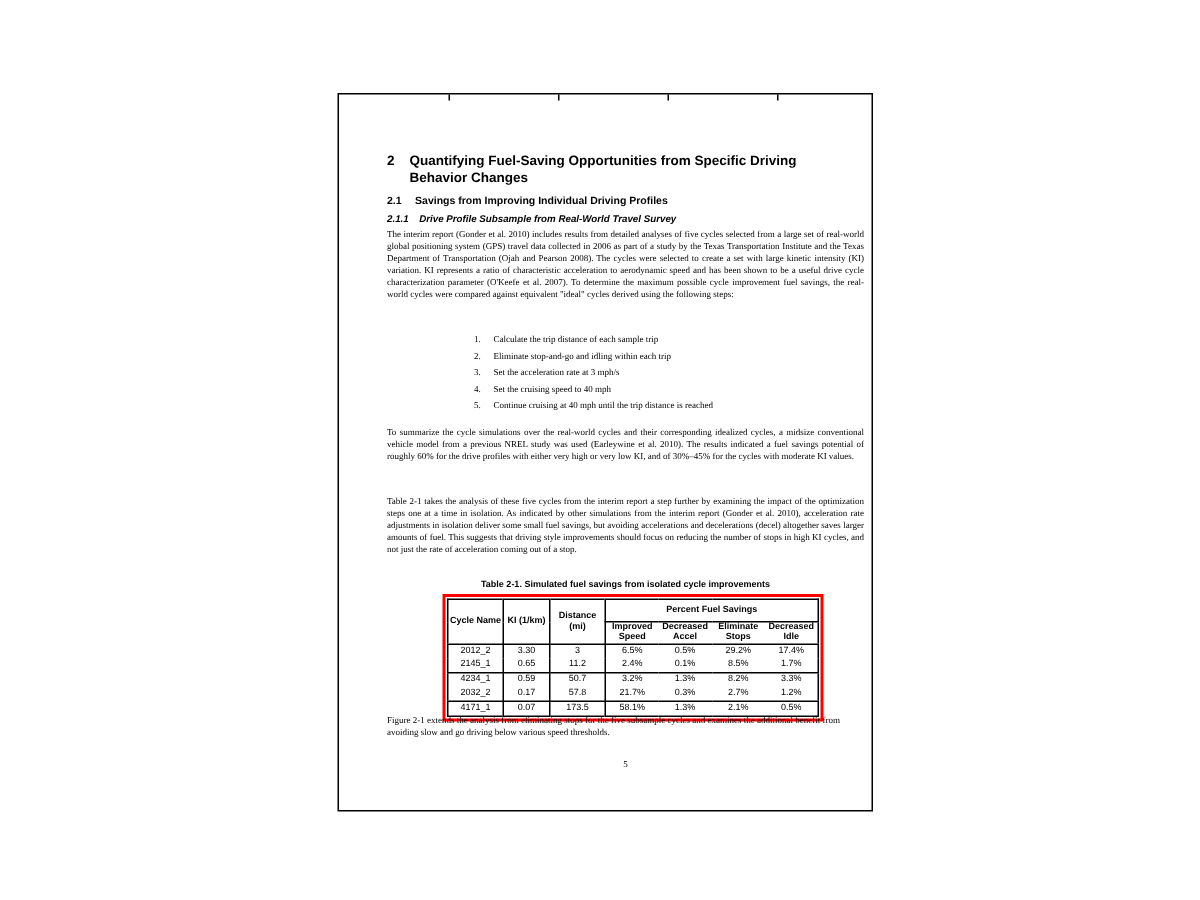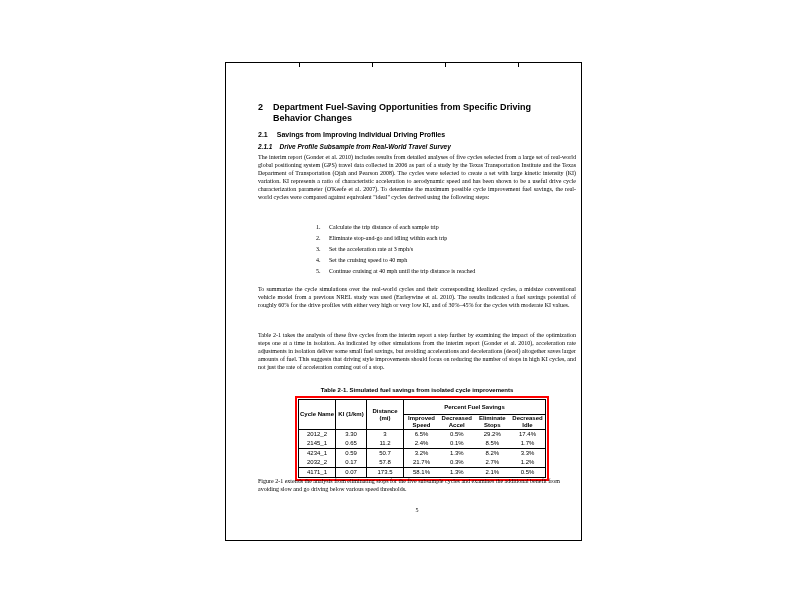--- a/index.html
+++ b/index.html
@@ -45,21 +45,21 @@
 
 <div class="canvas">
   <div class="sheet">
     <div class="tick" style="left:73px"></div>
     <div class="tick" style="left:146px"></div>
     <div class="tick" style="left:219px"></div>
     <div class="tick" style="left:292px"></div>
 
     <div class="abs h1">
       <span>2</span>
-      <span>Department Fuel-Saving Opportunities from Specific Driving Behavior Changes</span>
+      <span>Quantifying Fuel-Saving Opportunities from Specific Driving Behavior Changes</span>
     </div>
 
     <div class="abs h2">
       <span>2.1</span>
       <span>Savings from Improving Individual Driving Profiles</span>
     </div>
 
     <div class="abs h3">
       <span>2.1.1</span>
       <span>Drive Profile Subsample from Real-World Travel Survey</span>

